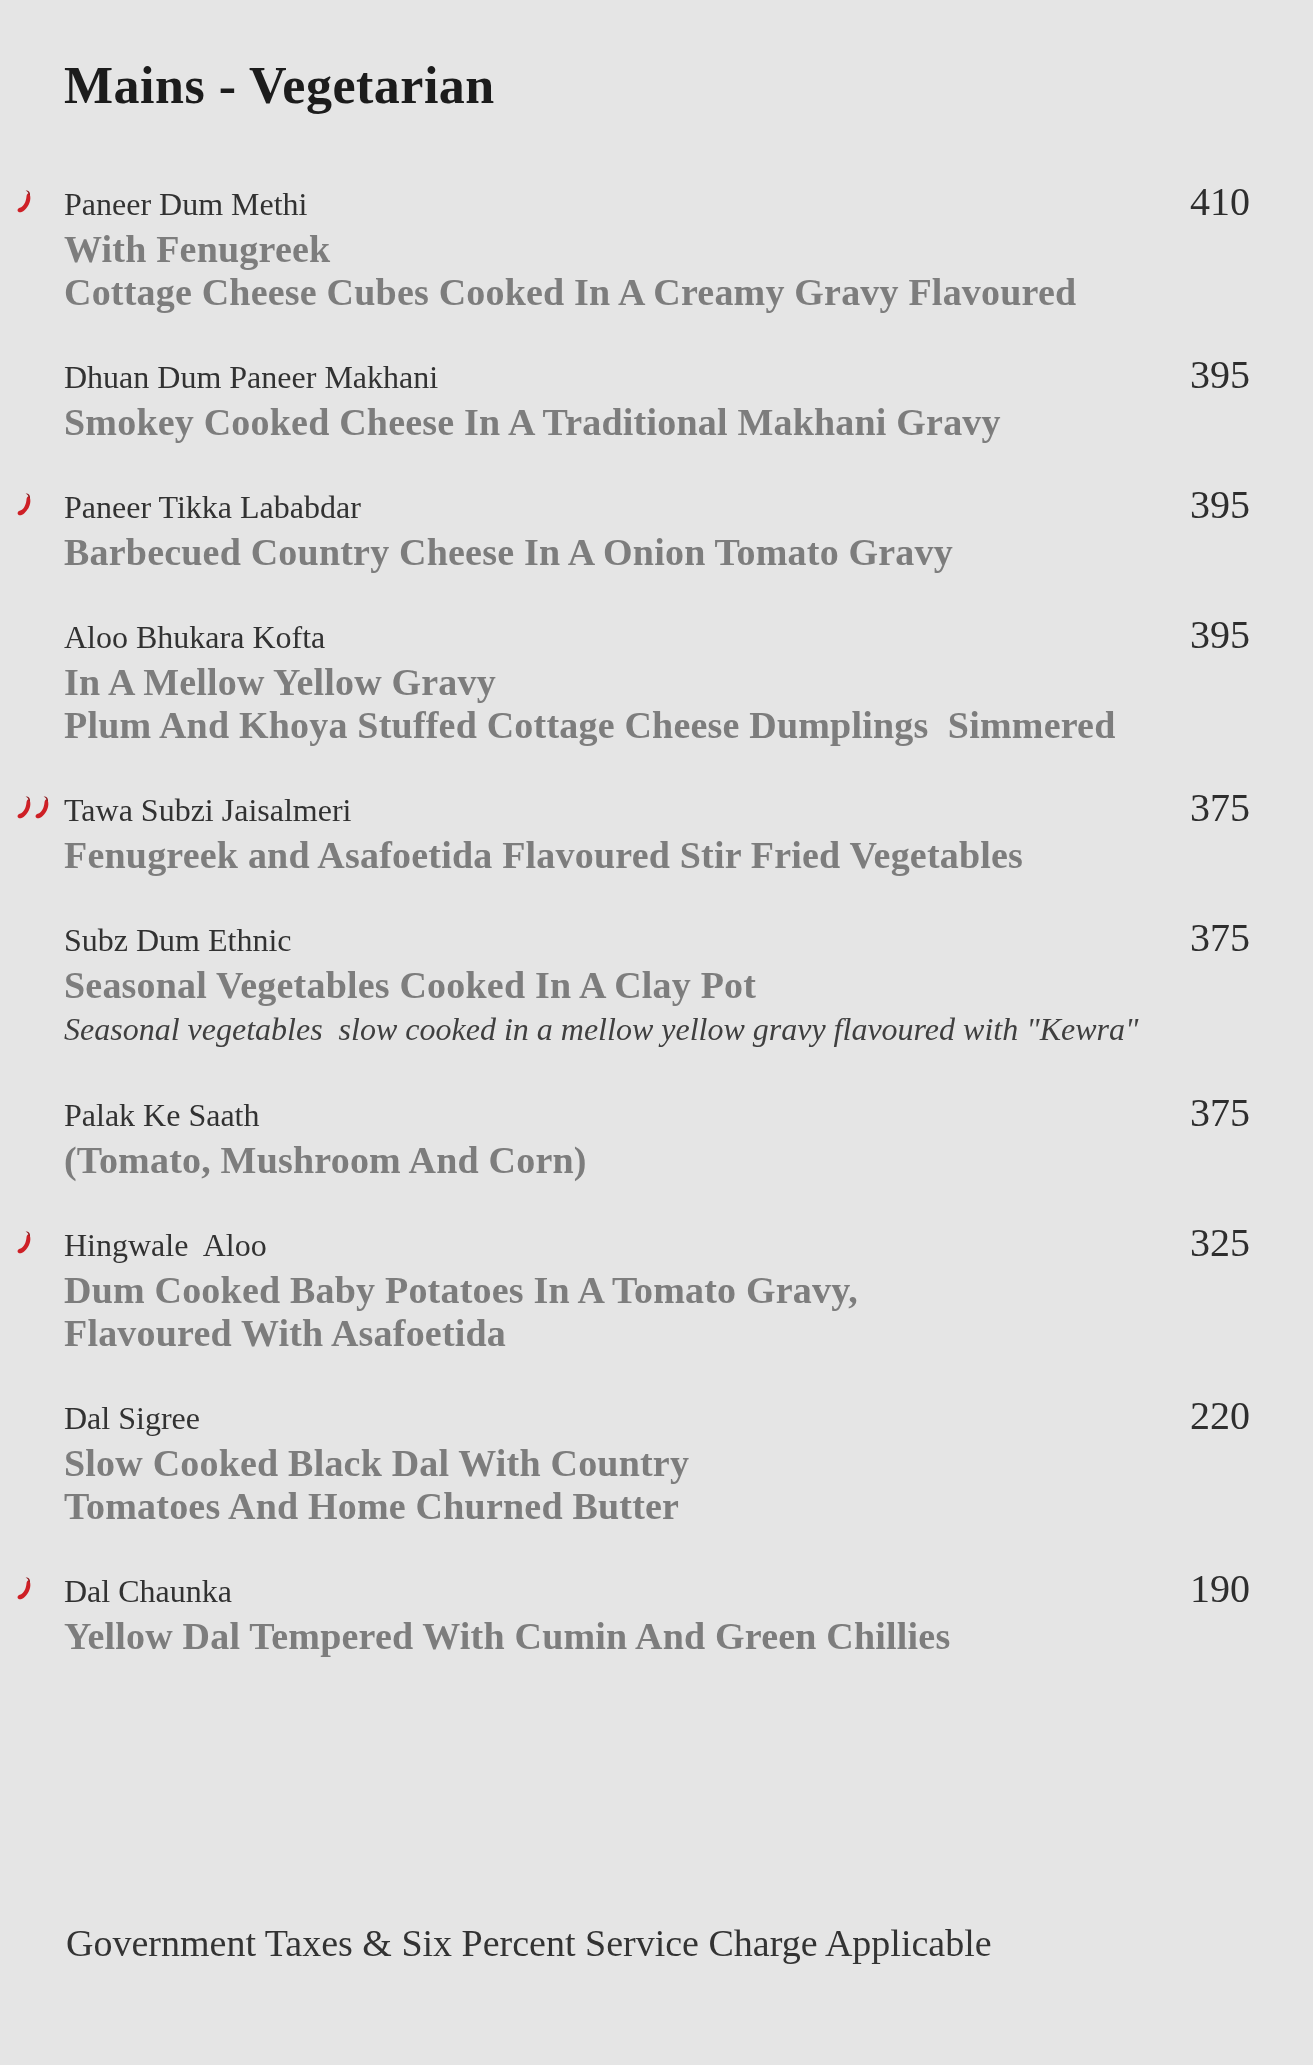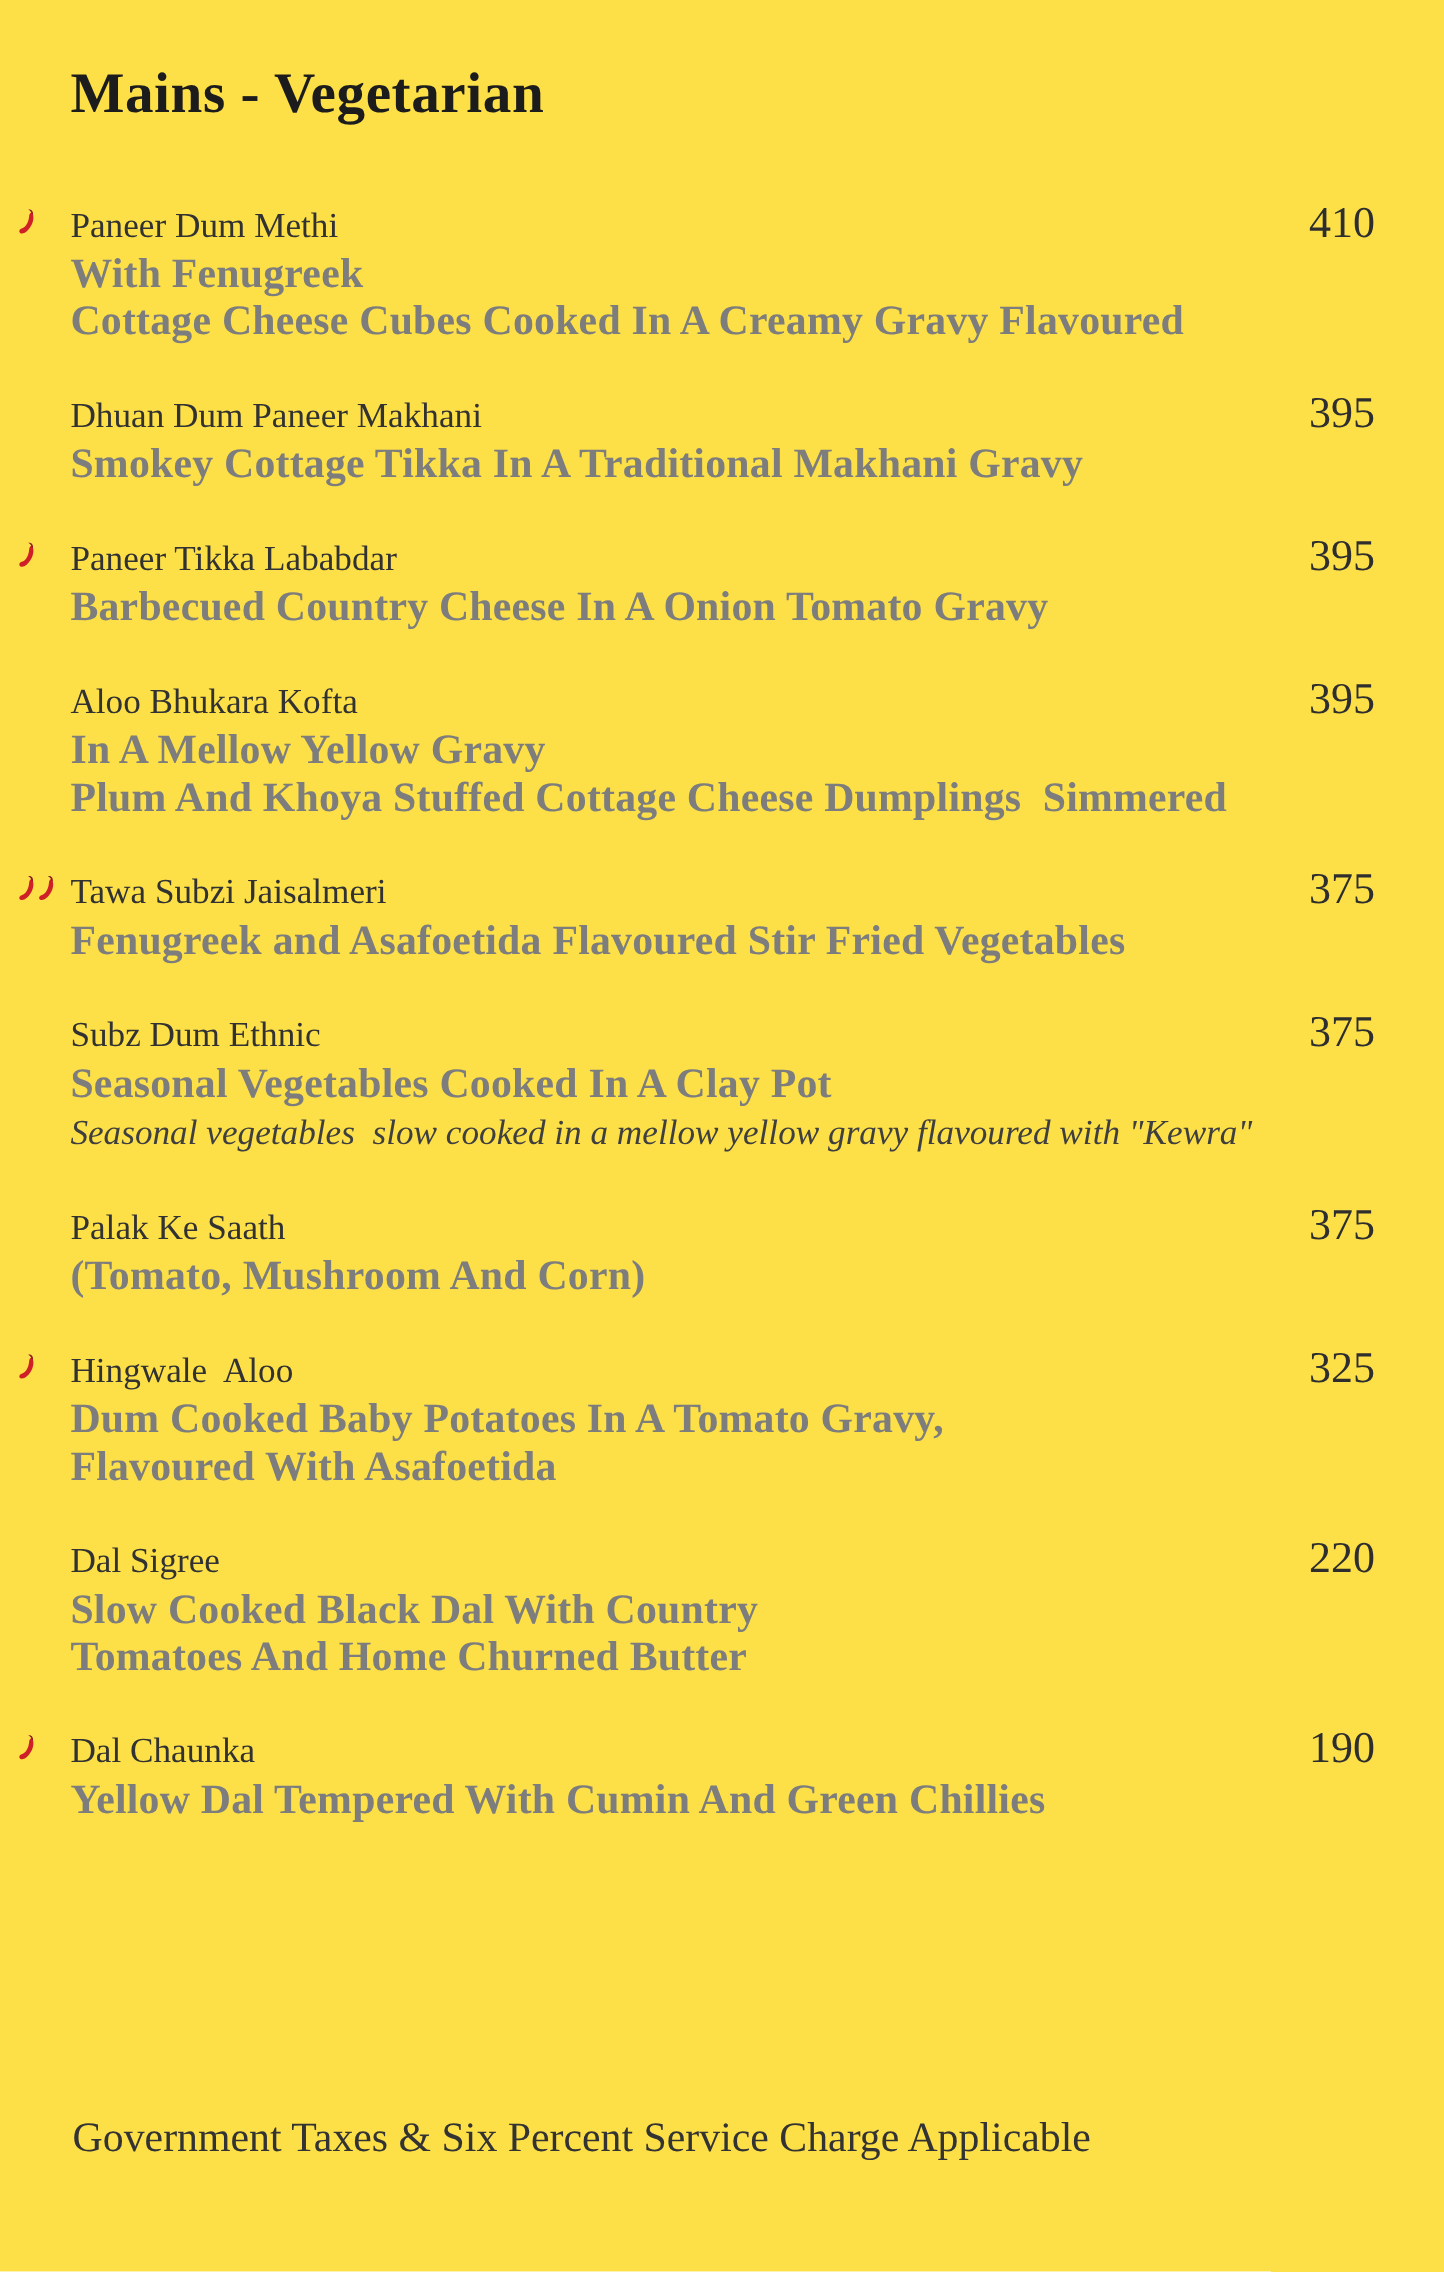--- a/index.html
+++ b/index.html
@@ -1,20 +1,20 @@
 <!DOCTYPE html>
 <html><head>
 <meta charset="utf-8">
 <style>
   html, body { margin: 0; padding: 0; background: #ffffff; }
   .page {
     position: relative;
     width: 1313px;
     height: 2065px;
-    background: #fde047;
+    background: #e5e5e5;
     font-family: "Liberation Serif", "DejaVu Serif", serif;
     box-sizing: border-box;
     padding: 54px 63px 0 64px;
     overflow: hidden;
   }
   .section-title {
     font-size: 52px;
     line-height: 64px;
     font-weight: bold;
     color: #1c1c1c;
@@ -111,21 +111,21 @@
         </div>
   </div>
 
   <div class="item">
     <div class="chilis"></div>
     <div class="name-row">
       <span class="dish-name">Dhuan Dum Paneer Makhani</span>
       <span class="dish-price">395</span>
     </div>
     <div class="desc">
-          <div class="desc-line">Smokey Cottage Tikka In A Traditional Makhani Gravy</div>
+          <div class="desc-line">Smokey Cooked Cheese In A Traditional Makhani Gravy</div>
         </div>
   </div>
 
   <div class="item">
     <div class="chilis">
   <svg class="chili" viewBox="0 0 24 30" xmlns="http://www.w3.org/2000/svg" aria-hidden="true">
     <path fill="#ce2026" d="M16,5.5
       C18,11 15.5,18 10,23
       C8.2,24.6 5.2,25.6 3.8,24.4
       C2.2,23.1 3.1,20.6 5.3,20.1

